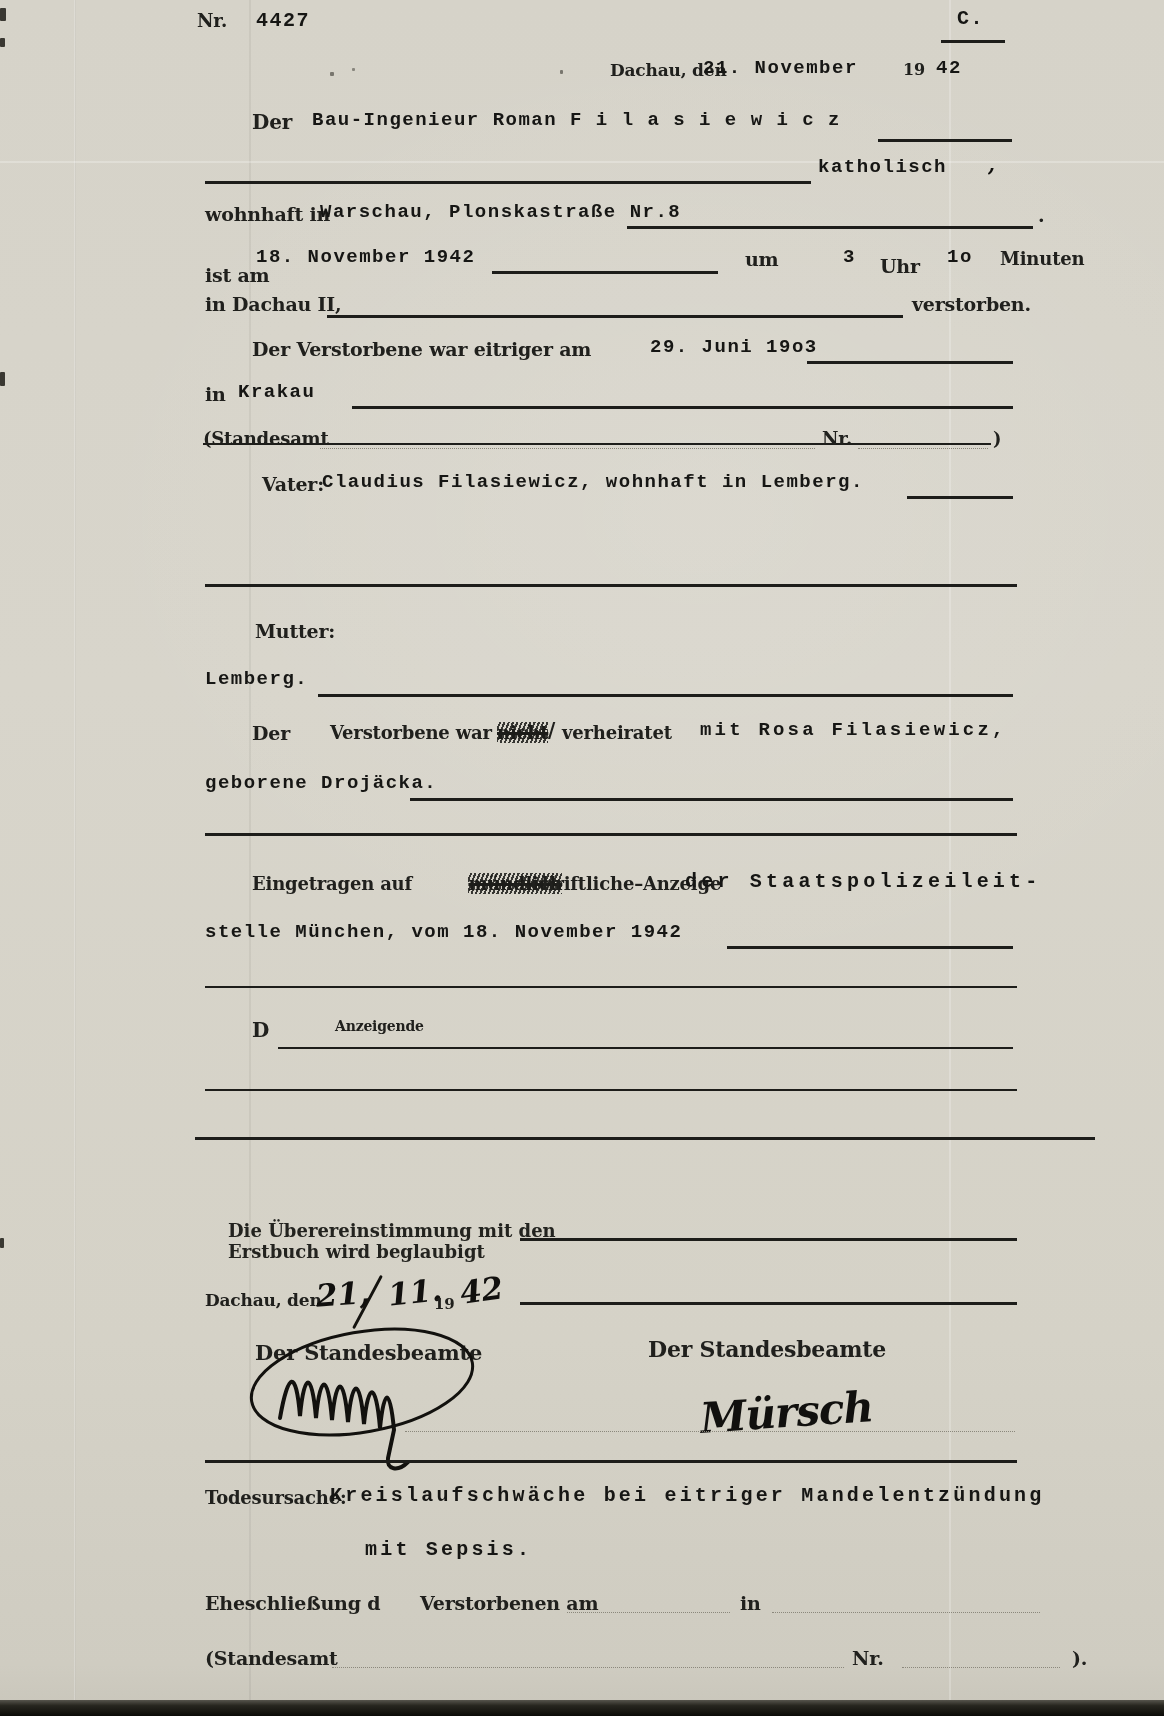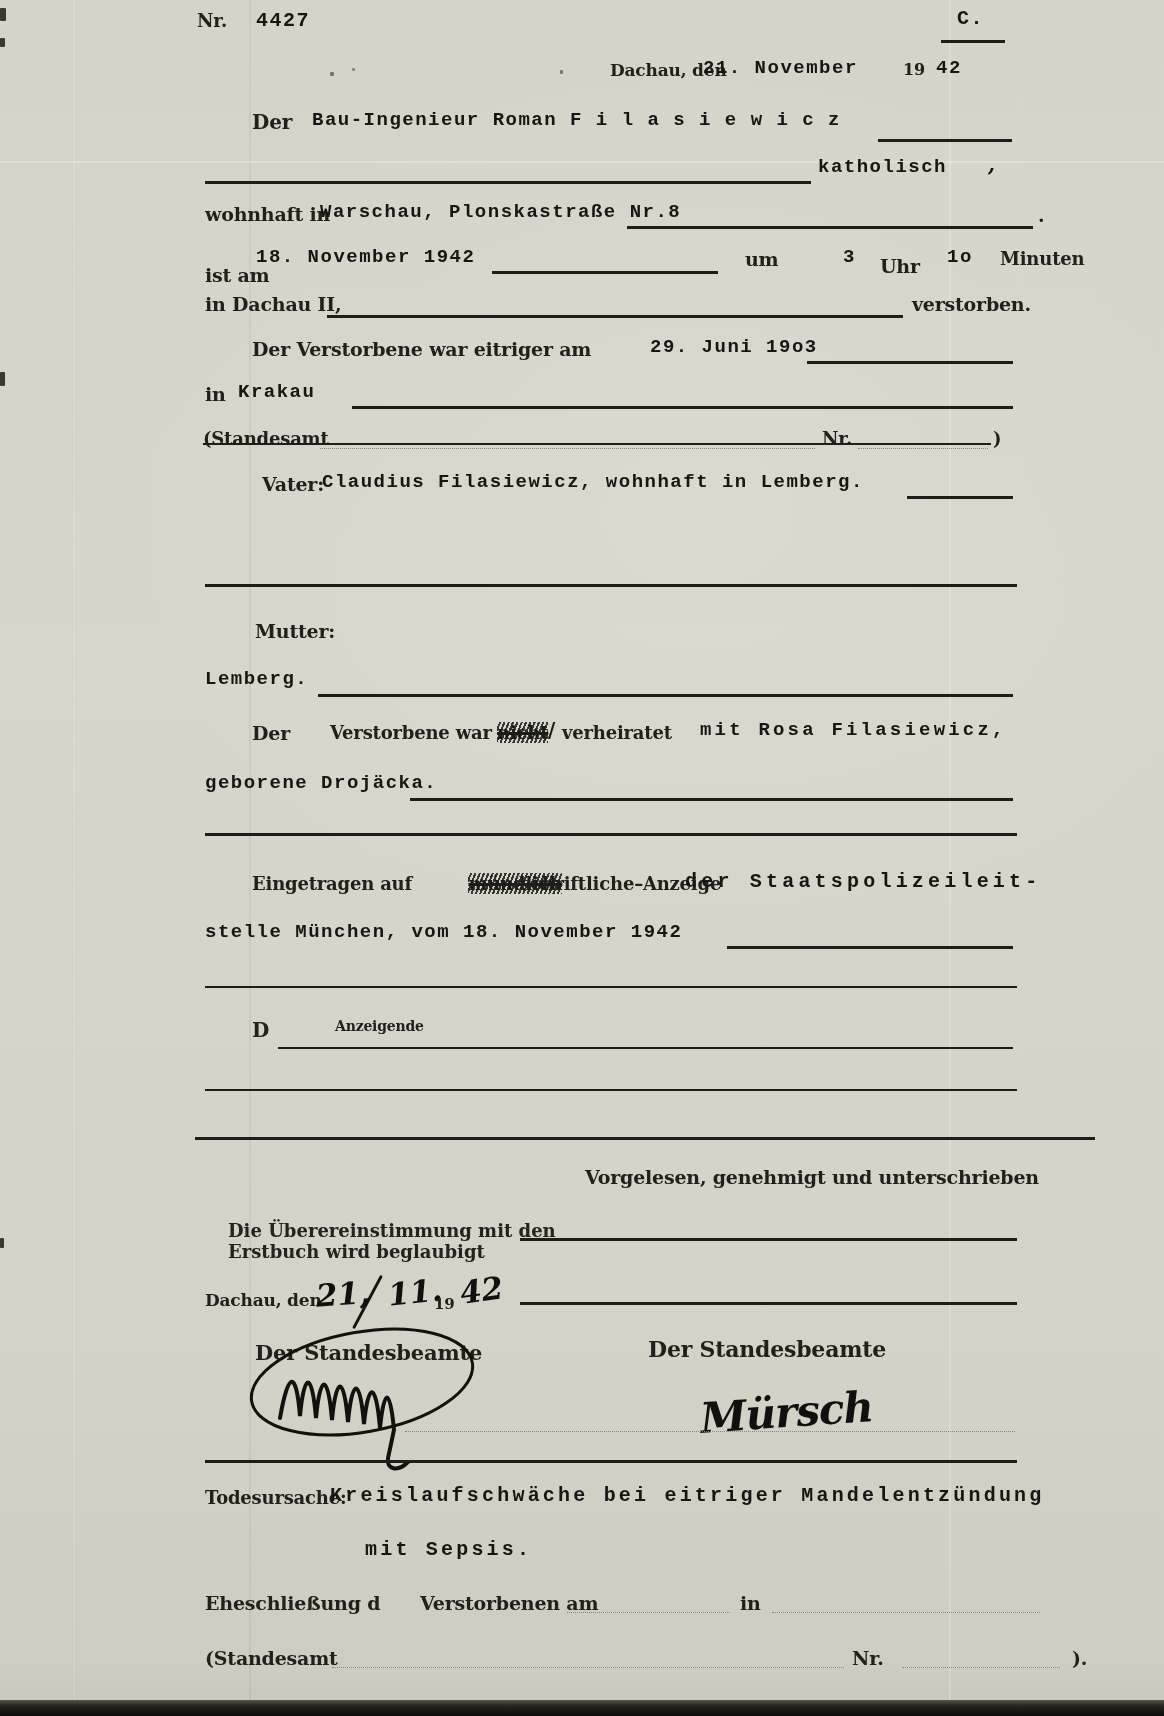--- a/index.html
+++ b/index.html
@@ -148,21 +148,20 @@
 
   
   <span class="abs printed" style="left:252px;top:1018px;font-size:20px;">D</span>
   <span class="abs printed" style="left:335px;top:1018px;font-size:14px;">Anzeigende</span>
   <div class="rule" style="left:278px;top:1047px;width:735px;height:2px;"></div>
 
   <div class="rule" style="left:205px;top:1089px;width:812px;height:2px;"></div>
   <div class="rule" style="left:195px;top:1137px;width:900px;height:3px;"></div>
 
   
-  <span class="abs printed" style="left:585px;top:1166px;">Vorgelesen, genehmigt und unterschrieben</span>
 
   <div class="abs" style="left:228px;top:1220px;width:248px;text-align:center;">
     <span class="printed-sm">Die Überereinstimmung mit den</span><br>
     <span class="printed-sm">Erstbuch wird beglaubigt</span>
   </div>
   <div class="rule" style="left:520px;top:1238px;width:497px;height:3px;"></div>
 
   <span class="abs printed" style="left:205px;top:1290px;font-size:17px;">Dachau, den</span>
   <span class="abs hand" style="left:316px;top:1276px;font-size:31px;transform:rotate(-4deg);">21,</span>
   <div class="abs" style="left:366px;top:1272px;width:3px;height:60px;background:#14130f;transform:rotate(28deg);border-radius:2px;"></div>

